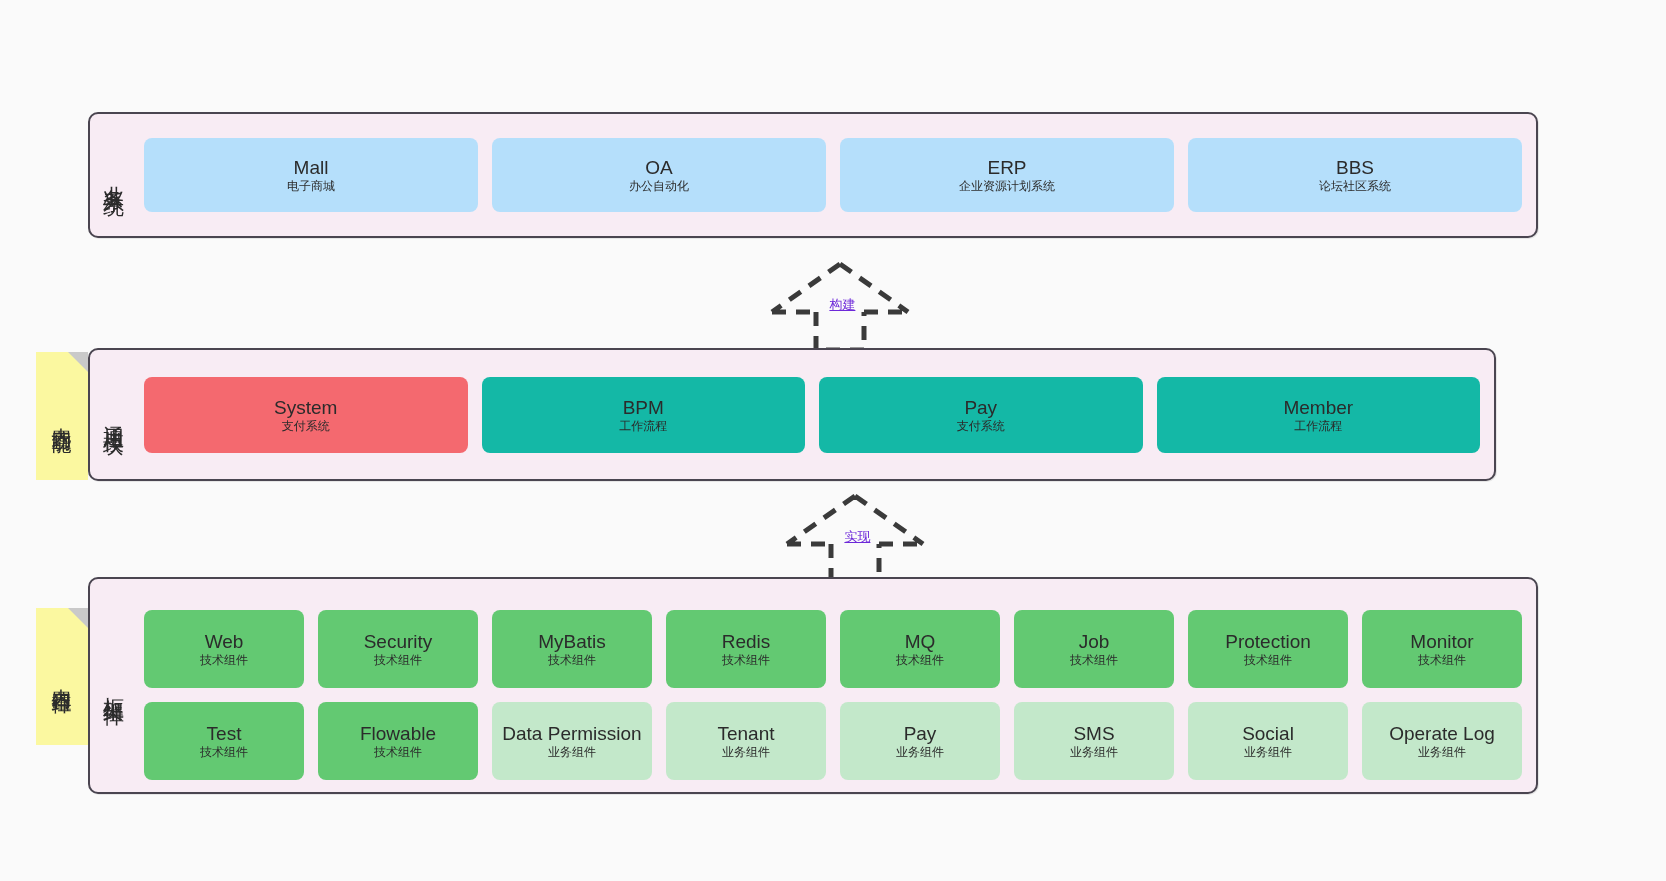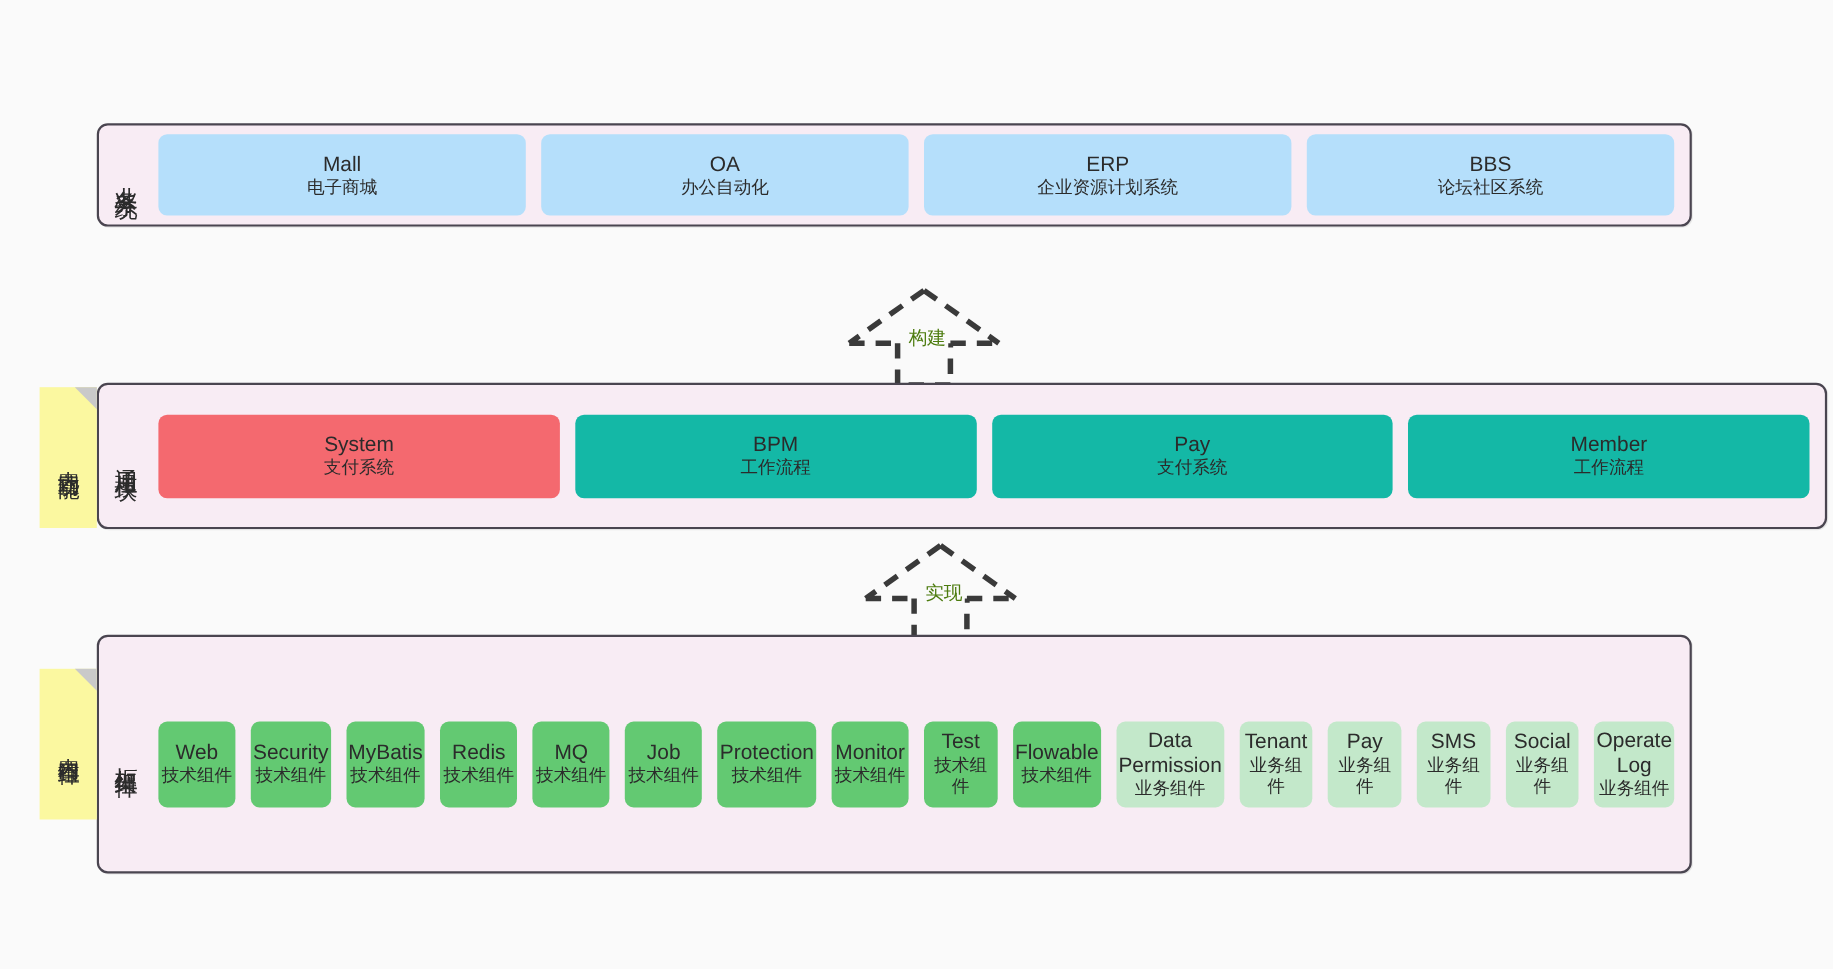--- a/index.html
+++ b/index.html
@@ -42,21 +42,21 @@
   }
   .layer-body {
     flex: 1 1 auto;
     display: flex;
     align-items: center;
     justify-content: space-between;
     padding: 0 14px 0 6px;
     gap: 14px;
   }
   .layer-body.two-rows {
-    flex-direction: row;
+    flex-direction: column;
     justify-content: center;
     gap: 14px;
     padding: 32px 14px 14px 6px;
   }
   .row {
     display: flex;
     width: 100%;
     gap: 14px;
     justify-content: space-between;
   }
@@ -69,33 +69,33 @@
     align-items: center;
     justify-content: center;
     text-align: center;
     color: #2b2b2b;
     box-sizing: border-box;
     flex: 1 1 0;
     line-height: 1.22;
     padding: 4px 2px;
   }
   .card .t1 { font-size: 19px; }
-  .card .t2 { font-size: 16px; }
+  .card .t2 { font-size: 12px; }
 
   .c-blue        { background: #b5dffb; }
   .c-red         { background: #f4696f; }
   .c-pink        { background: #14b8a6; }
   .c-green       { background: #63c972; }
   .c-lightgreen  { background: #c3e8ca; }
 
   
-  #layer-business  { left: 88px;  top: 112px; width: 1450px; height: 94px; }
+  #layer-business  { left: 88px;  top: 112px; width: 1450px; height: 126px; }
   #layer-business .card { height: 74px; }
 
-  #layer-common    { left: 88px;  top: 348px; width: 1573px; height: 133px; }
+  #layer-common    { left: 88px;  top: 348px; width: 1408px; height: 133px; }
   #layer-common .card { height: 76px; }
 
   #layer-framework { left: 88px;  top: 577px; width: 1450px; height: 217px; }
   #layer-framework .card { height: 78px; }
 
   
   .note {
     position: absolute;
     background: #fbf8a0;
     width: 52px;
@@ -128,25 +128,26 @@
     position: absolute;
     width: 160px;
     height: 96px;
   }
   .arrow svg { display: block; overflow: visible; }
   .arrow .lbl {
     position: absolute;
     left: 50%;
     top: 38px;
     transform: translateX(-42%);
-    font-size: 17px;
-    color: #4d7c0f;
+    font-size: 13px;
+    color: #6d28d9;
     background: #fafafa;
     padding: 0 2px;
     white-space: nowrap;
+    text-decoration: underline;
   }
   #arrow-build   { left: 760px; top: 258px; }
   #arrow-realize { left: 775px; top: 490px; }
 </style>
 </head>
 <body>
 
 <div class="layer" id="layer-business">
   <div class="layer-title">业务系统</div>
   <div class="layer-body">

